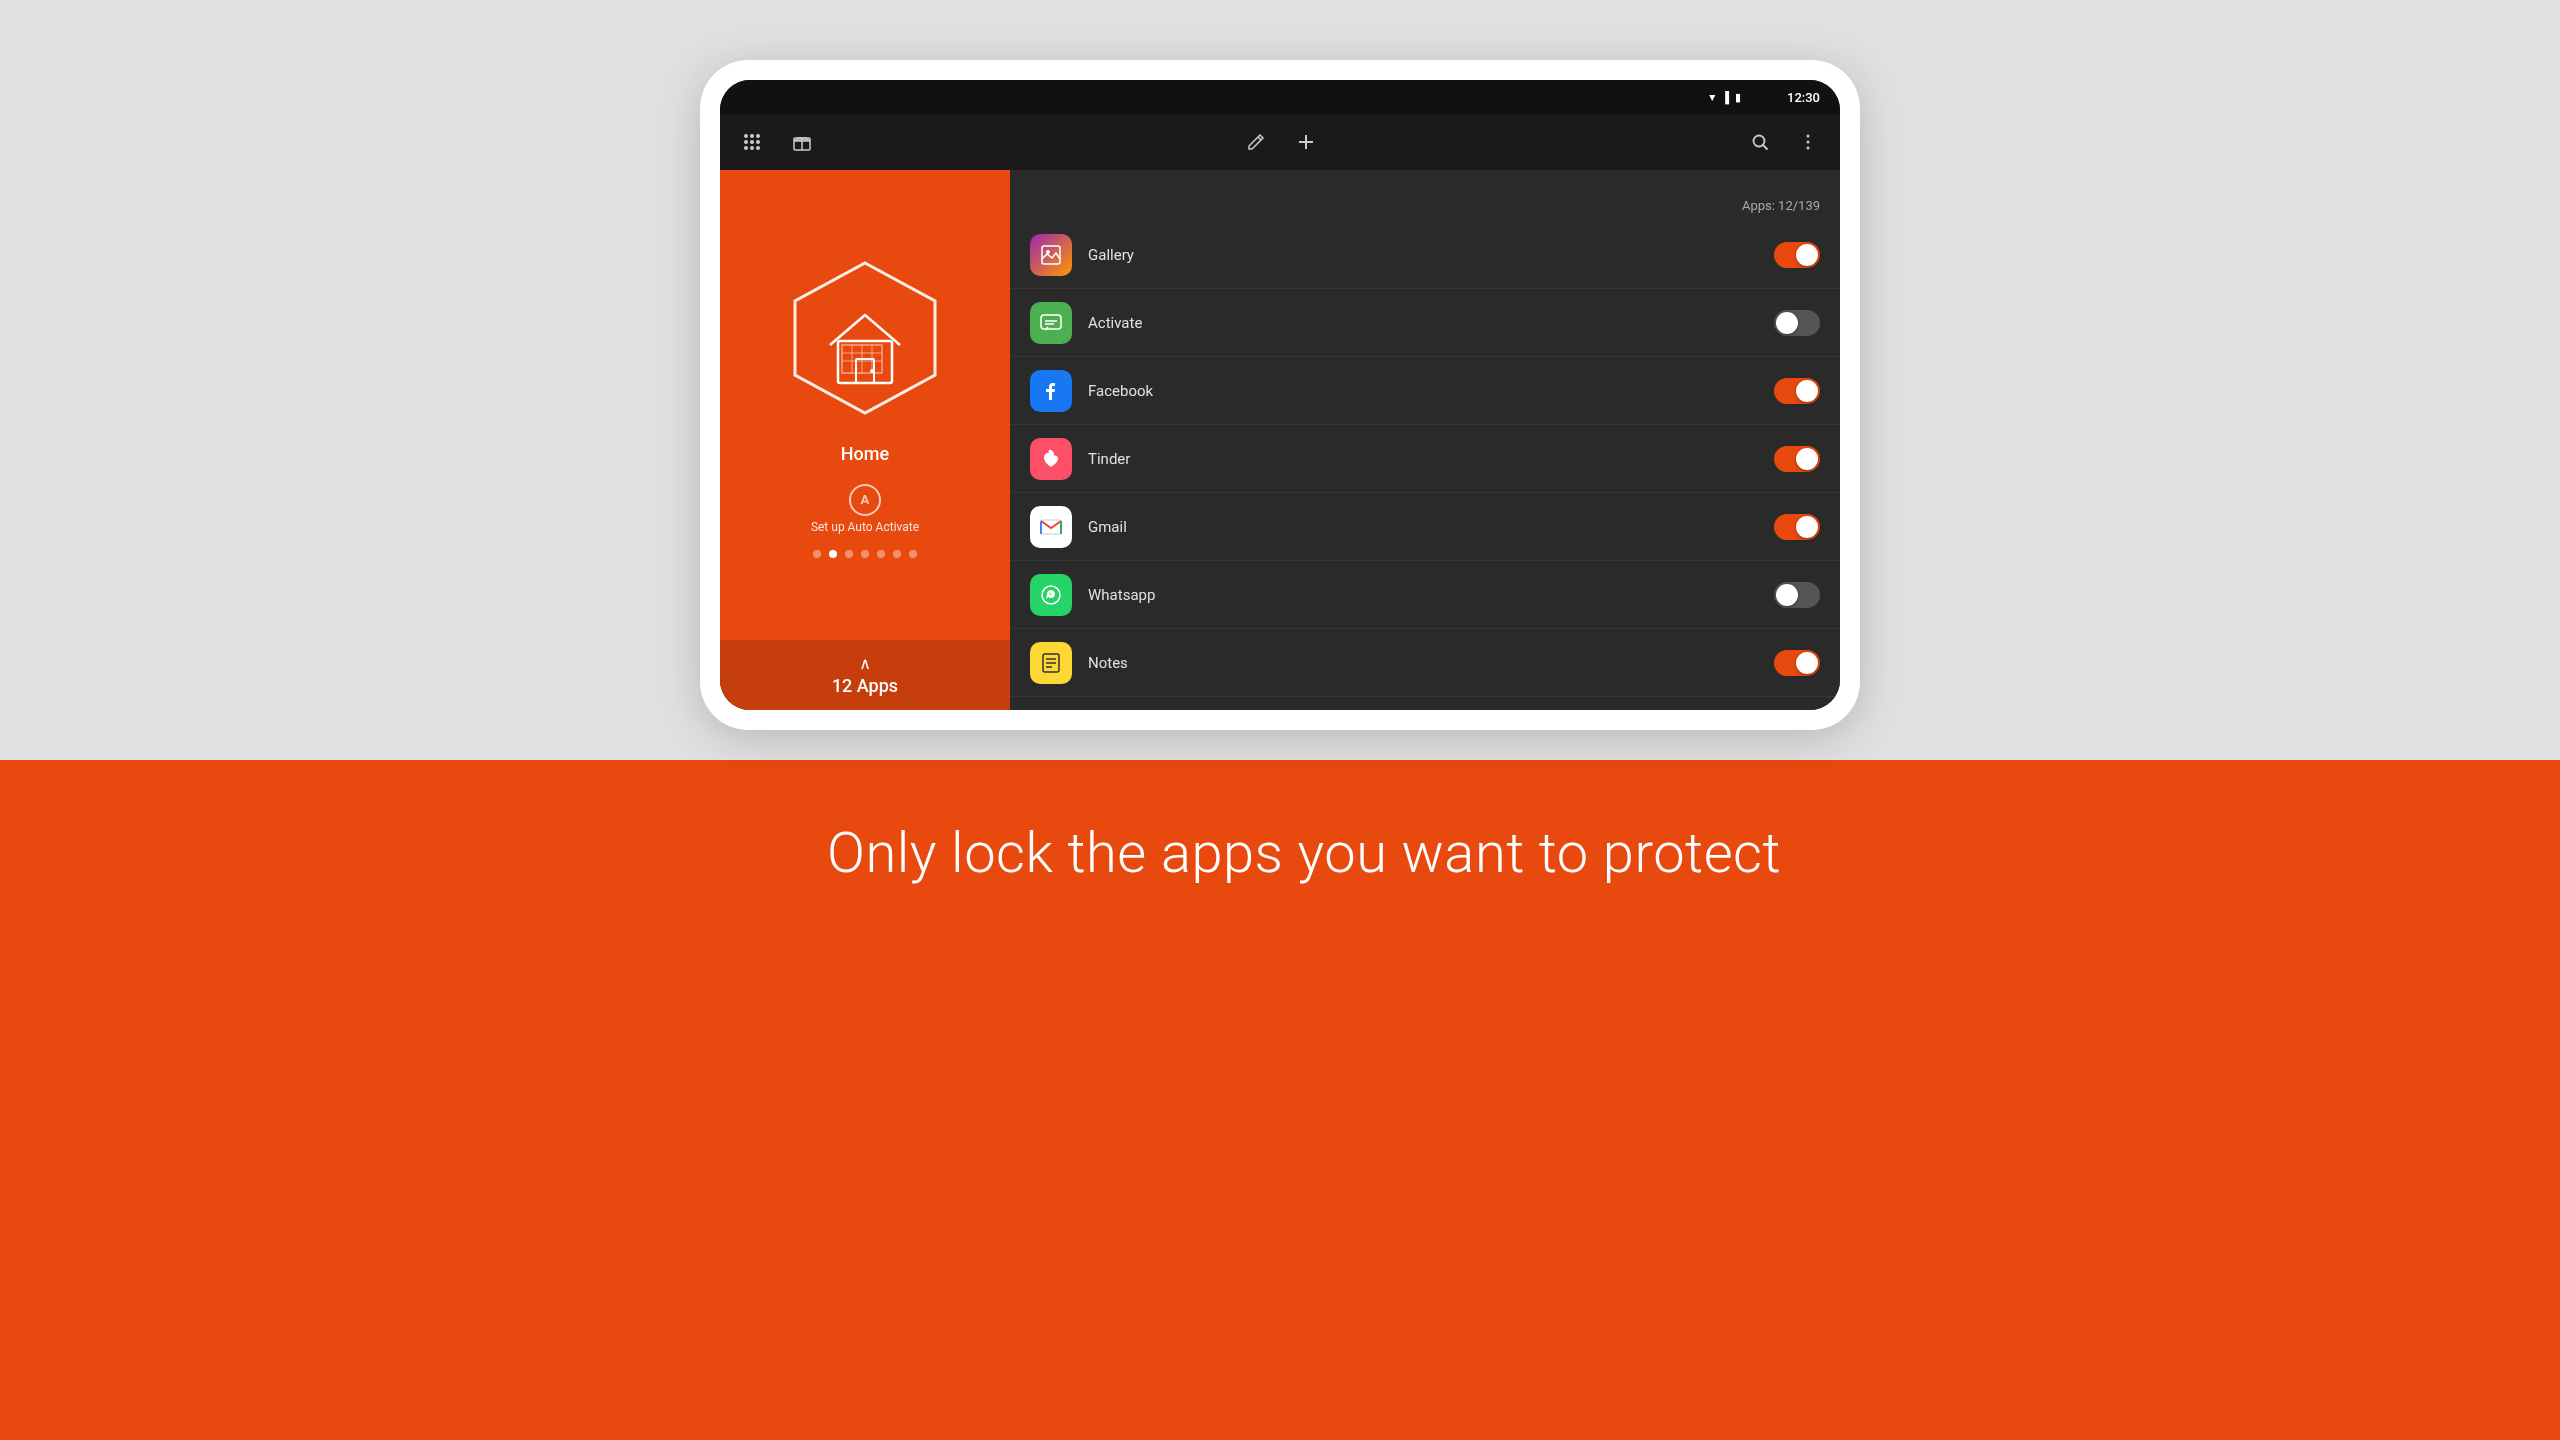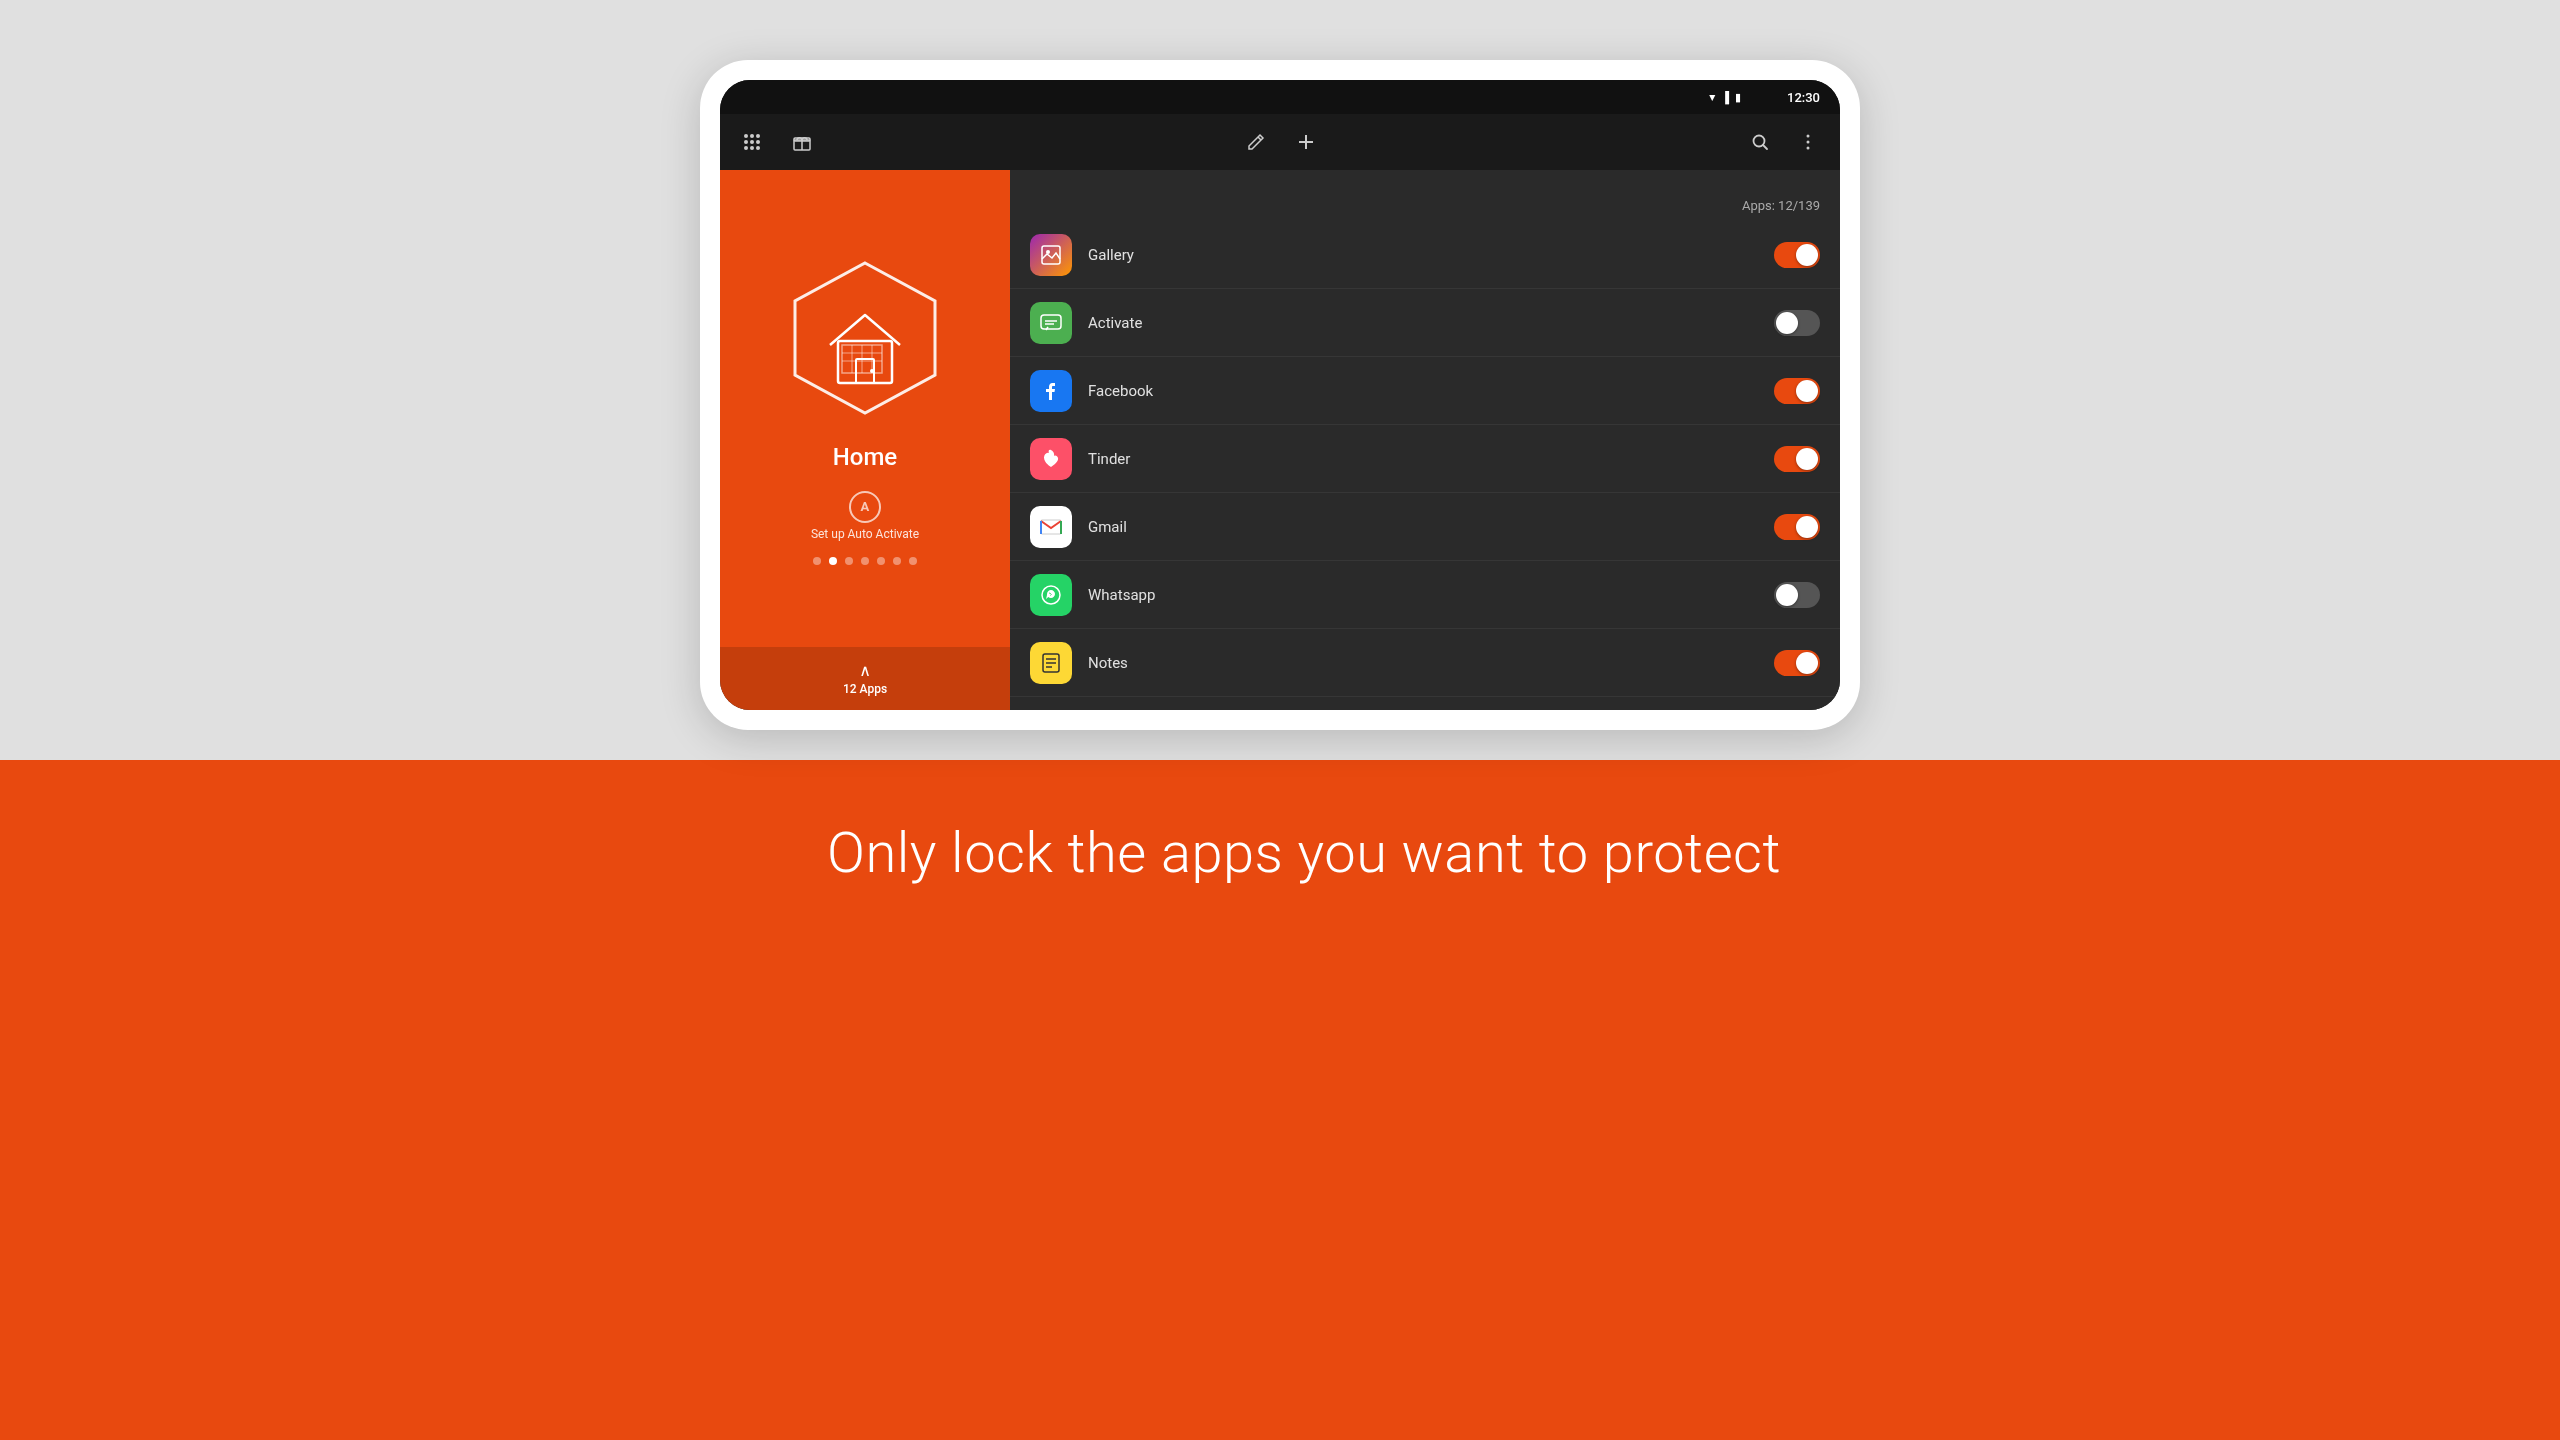--- a/index.html
+++ b/index.html
@@ -152,21 +152,21 @@
       margin-bottom: 16px;
     }
 
     .hexagon-svg {
       width: 170px;
       height: 170px;
     }
 
     .home-label {
       color: white;
-      font-size: 24px;
+      font-size: 18px;
       font-weight: 500;
       margin-bottom: 20px;
     }
 
     .auto-activate {
       display: flex;
       flex-direction: column;
       align-items: center;
       gap: 4px;
       cursor: pointer;
@@ -221,21 +221,21 @@
     }
 
     .apps-chevron {
       color: white;
       font-size: 16px;
       margin-bottom: 2px;
     }
 
     .apps-count {
       color: white;
-      font-size: 12px;
+      font-size: 18px;
       font-weight: 500;
     }
 
     
     .right-panel {
       flex: 1;
       background: #2a2a2a;
       display: flex;
       flex-direction: column;
       overflow: hidden;

